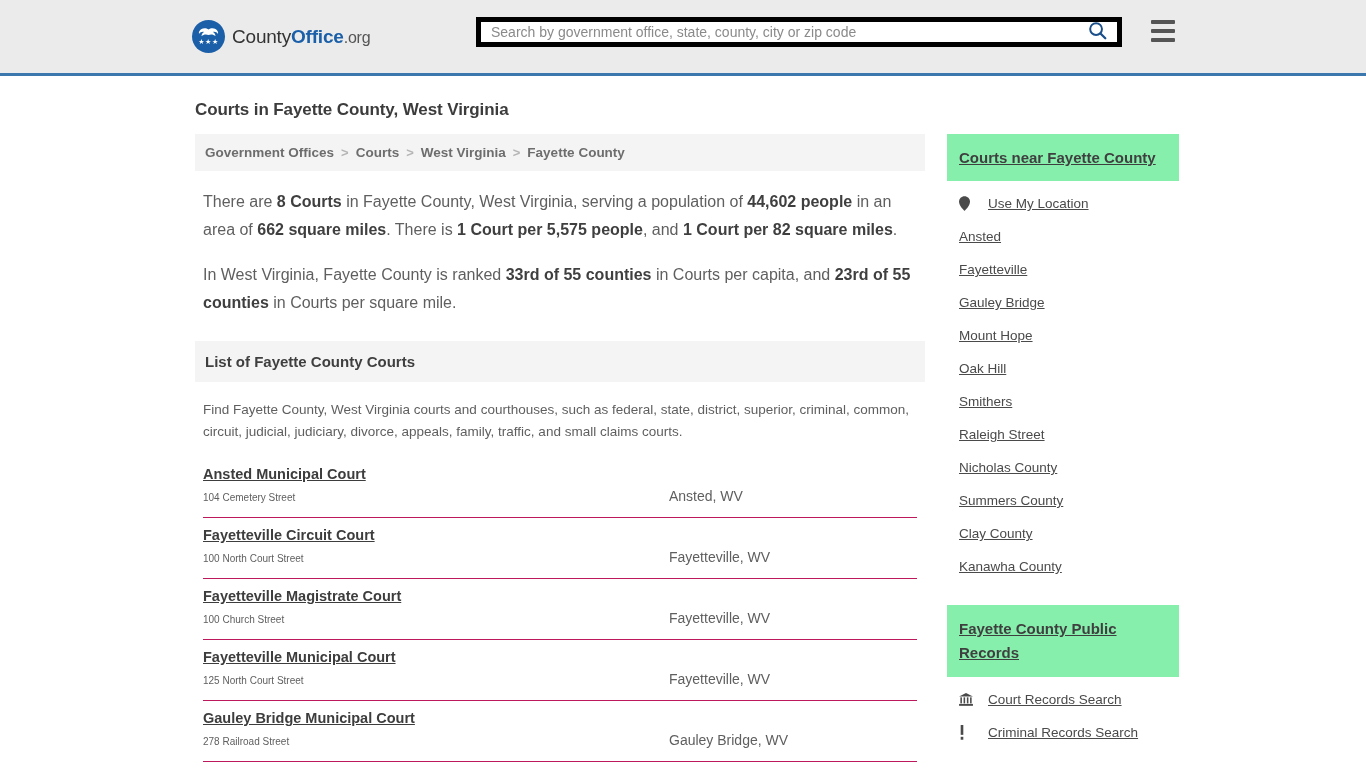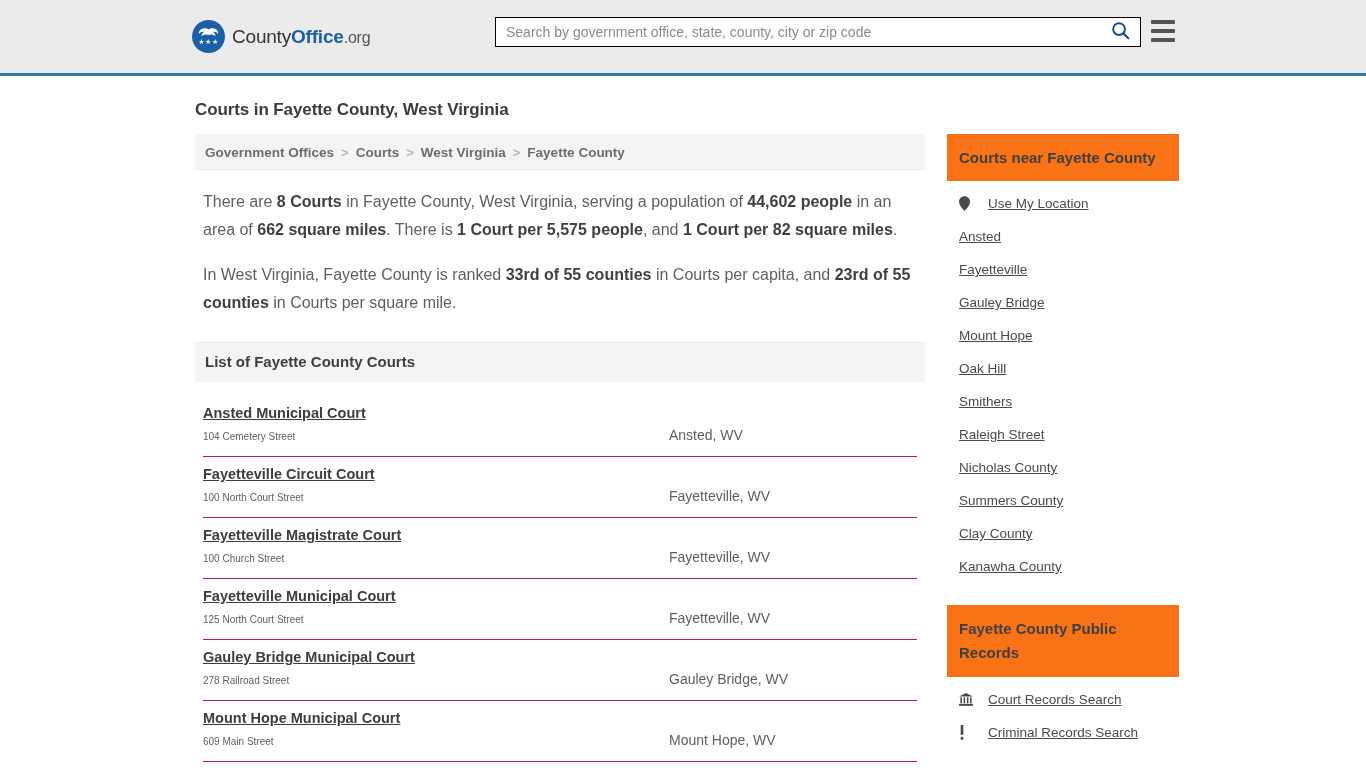--- a/index.html
+++ b/index.html
@@ -61,26 +61,26 @@
     color: #333333;
     letter-spacing: -0.2px;
     white-space: nowrap;
   }
   .brand-text .b-bold { font-weight: 700; color: #1a5fa8; }
   .brand-text .b-plain { color: #333333; }
   .brand-text .b-tld { font-size: 16px; color: #555555; }
 
   .search-wrap {
     position: absolute;
-    left: 495px;
+    left: 476px;
     top: 17px;
     width: 646px;
     height: 30px;
     background: #ffffff;
-    border: 1px solid #000000;
+    border: 5px solid #000000;
     display: flex;
     align-items: center;
   }
   .search-input {
     flex: 1 1 auto;
     border: none;
     outline: none;
     height: 28px;
     padding: 0 10px;
     font-size: 14px;
@@ -223,26 +223,27 @@
     color: #5f5f5f;
   }
   .court-city {
     font-size: 14px;
     color: #5f5f5f;
   }
 
   
   .side-card { margin-bottom: 0; }
   .side-head {
-    background: #f97316;
+    background: #86efac;
     padding: 12px 12px;
     font-size: 15px;
     font-weight: 700;
     color: #3f3f3f;
     line-height: 23px;
+    text-decoration: underline;
   }
   .side-list { padding: 6px 12px 0 12px; }
   .side-item {
     display: flex;
     align-items: center;
     padding: 9px 0 9px 0;
     font-size: 13.5px;
     gap: 8px;
   }
   .side-item a {
@@ -316,20 +317,21 @@
           <span class="sep">&gt;</span>
           <a>Fayette County</a>
         </nav>
 
         <div class="intro">
           <p><span>There are </span><strong>8 Courts</strong><span> in Fayette County, West Virginia, serving a population of </span><strong>44,602 people</strong><span> in an area of </span><strong>662 square miles</strong><span>. There is </span><strong>1 Court per 5,575 people</strong><span>, and </span><strong>1 Court per 82 square miles</strong><span>.</span></p>
           <p><span>In West Virginia, Fayette County is ranked </span><strong>33rd of 55 counties</strong><span> in Courts per capita, and </span><strong>23rd of 55 counties</strong><span> in Courts per square mile.</span></p>
         </div>
 
         <div class="section-head">List of Fayette County Courts</div>
+        <p class="section-desc">Find Fayette County, West Virginia courts and courthouses, such as federal, state, district, superior, criminal, common, circuit, judicial, judiciary, divorce, appeals, family, traffic, and small claims courts.</p>
 
         <div class="court-list">
 
           <div class="court-row">
             <a class="court-name">Ansted Municipal Court</a>
             <div class="court-detail">
               <span class="court-addr">104 Cemetery Street</span>
               <span class="court-city">Ansted, WV</span>
             </div>
           </div>

